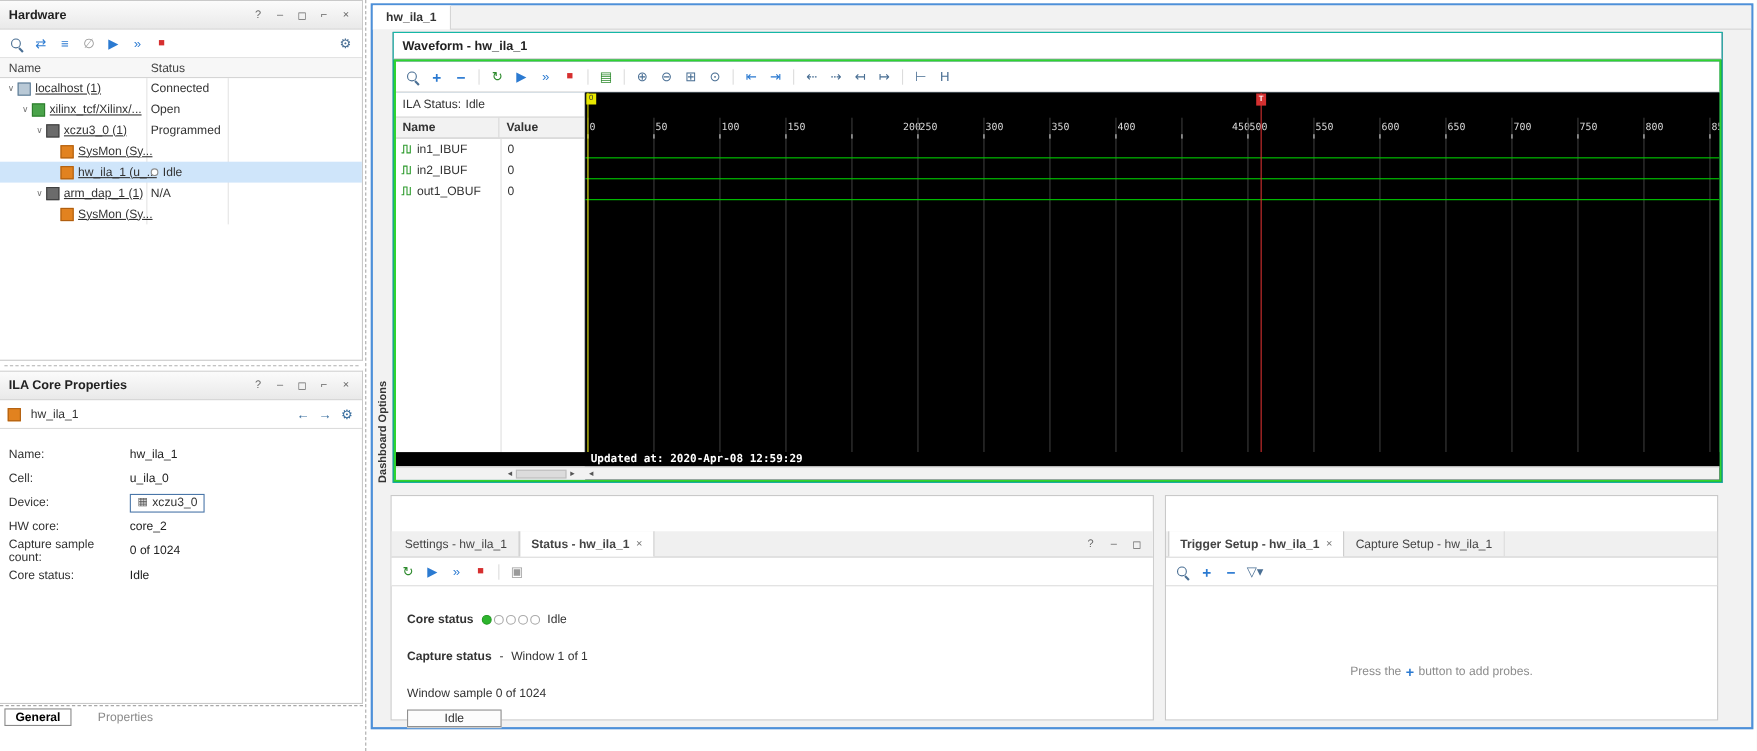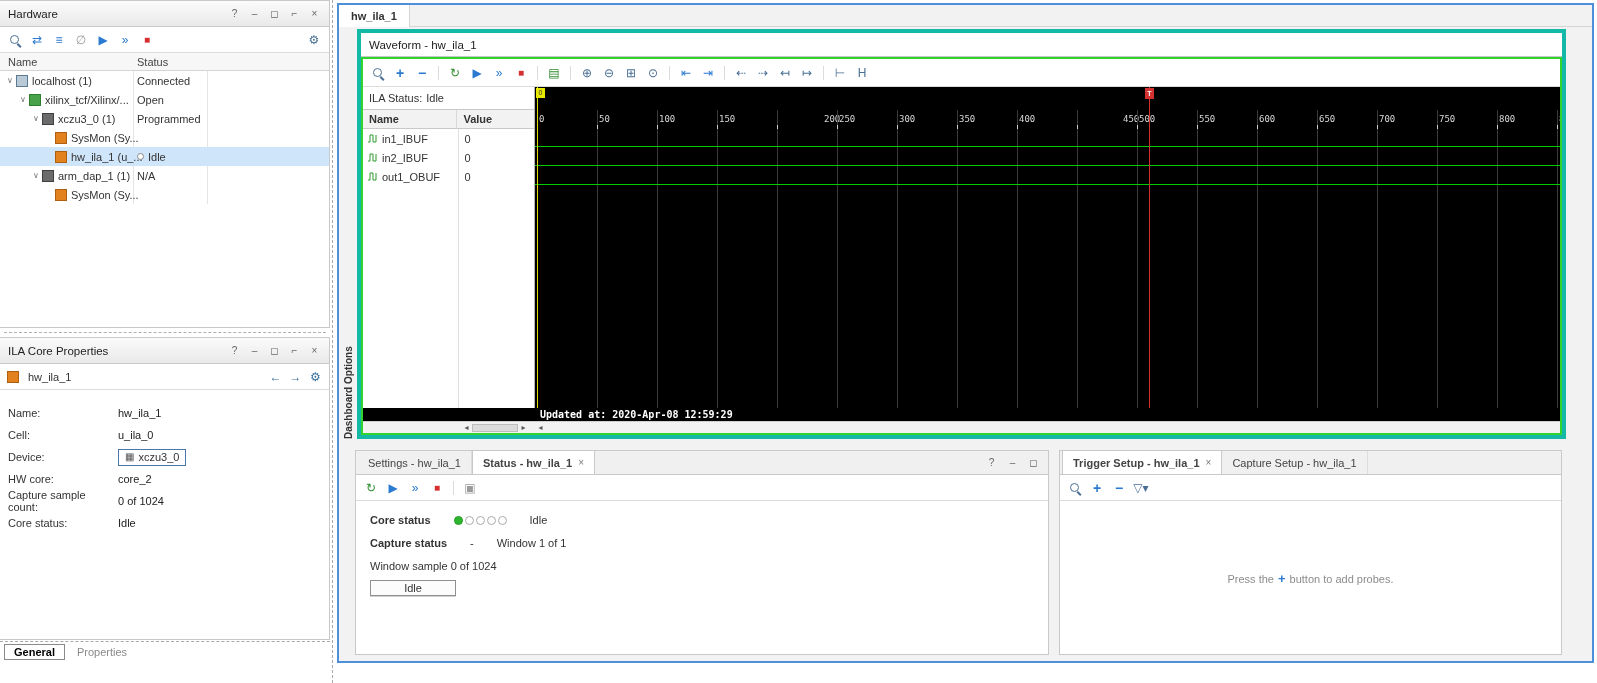--- a/index.html
+++ b/index.html
@@ -2,21 +2,21 @@
 <html><head>
 <meta charset="utf-8">
 <style>
   *{box-sizing:border-box;margin:0;padding:0;}
   html,body{width:1597px;height:683px;}
   body{position:relative;background:#fff;font-family:"Liberation Sans",sans-serif;font-size:11px;color:#333;overflow:hidden;}
 
   
   .panel{background:#fff;border:1px solid #c9c9c9;position:absolute;}
   .panel-header{height:26px;display:flex;align-items:center;padding:0 8px;background:linear-gradient(#fbfbfb,#e9e9e9);border-bottom:1px solid #c9c9c9;}
-  .panel-title{font-weight:normal;font-size:11.5px;color:#222;}
+  .panel-title{font-weight:bold;font-size:11.5px;color:#222;}
   .winicons{margin-left:auto;display:flex;gap:7px;}
   .winicon{color:#666;font-size:10px;width:13px;text-align:center;cursor:pointer;}
   .toolbar{display:flex;align-items:center;gap:2px;height:26px;padding:0 5px;background:#fff;border-bottom:1px solid #dcdcdc;}
   .toolbar-right{margin-left:auto;display:flex;align-items:center;}
   .tbtn{min-width:20px;height:20px;display:inline-flex;align-items:center;justify-content:center;font-size:12px;cursor:pointer;}
   .tbtn.bold{font-weight:bold;font-size:14px;}
   .c-blue{color:#2b7ad1;} .c-green{color:#2e8b2e;} .c-red{color:#d62f2f;font-size:10px;}
   .c-gray{color:#9a9a9a;} .c-steel{color:#4a6f94;}
   .sep{width:1px;height:14px;background:#dcdcdc;margin:0 4px;}
   .mag{position:relative;width:14px;height:14px;display:inline-block;}
@@ -36,48 +36,48 @@
   .col-line.l1{left:133px;} .col-line.l2{left:207px;}
   .hw-row{height:19px;display:flex;align-items:center;position:relative;cursor:pointer;white-space:nowrap;}
   .hw-row.selected{background:#cfe5fa;}
   .expander{width:12px;text-align:center;color:#777;font-size:8px;}
   .hw-icon{width:12px;height:12px;display:inline-block;margin-right:4px;flex:none;}
   .icon-host{background:#b9c9d6;border:1px solid #5a7a94;}
   .icon-board{background:#4aa34a;border:1px solid #2e7d2e;}
   .icon-chip{background:#6b6b6b;border:1px solid #3f3f3f;}
   .icon-sysmon{background:#e2821f;border:1px solid #b05f10;}
   .icon-ila{background:#e2821f;border:1px solid #b05f10;}
-  .hw-name{overflow:hidden;text-overflow:ellipsis;max-width:118px;}
+  .hw-name{overflow:hidden;text-overflow:ellipsis;max-width:118px;text-decoration:underline;}
   .hw-status{position:absolute;left:137px;display:flex;align-items:center;}
   .status-circle{width:7px;height:7px;border:1px solid #8a8a8a;border-radius:50%;background:#fff;display:inline-block;margin-right:4px;}
 
   #ila-panel{left:0;top:337px;width:330px;height:303px;border-left:none;}
   .subheader{height:26px;display:flex;align-items:center;gap:5px;padding:0 7px;border-bottom:1px solid #dcdcdc;background:#fff;}
   .subheader .winicon{color:#3a6f9f;font-size:12px;}
   .prop-rows{padding:12px 0 0 8px;}
   .prop-row{height:22px;display:flex;align-items:center;}
   .prop-label{display:inline-block;width:110px;color:#333;}
   .prop-value{color:#222;}
   .dev-box{display:inline-flex;align-items:center;gap:4px;border:1px solid #4a76a8;background:#fff;height:17px;padding:0 6px;cursor:pointer;}
   .chip-glyph{color:#555;font-size:10px;line-height:10px;}
 
-  .left-tabbar{position:absolute;left:0;top:641px;width:330px;height:21px;display:flex;gap:3px;align-items:center;padding:0 4px;background:#fff;border-top:1px dashed #a8a8a8;}
+  .left-tabbar{position:absolute;left:0;top:641px;width:330px;height:21px;display:flex;gap:15px;align-items:center;padding:0 4px;background:#fff;border-top:1px dashed #a8a8a8;}
   .left-tabbar .tab{padding:1px 9px;color:#8a8a8a;cursor:pointer;}
   .left-tabbar .tab.active{color:#000;border:1px solid #8a8a8a;background:#fff;}
   .left-tabbar .tab.active .tab-label{font-weight:bold;}
 
   
   #dashboard{position:absolute;left:337px;top:3px;width:1257px;height:660px;border:2px solid #4d90d9;background:#f2f2f2;}
   .dash-titlebar{height:22px;background:#f2f2f2;border-bottom:1px solid #d5d5d5;display:flex;}
   .dash-tab{display:inline-flex;align-items:center;height:22px;padding:0 12px;background:#fff;border-right:1px solid #d5d5d5;font-weight:bold;cursor:pointer;}
 
   .wave-region{position:absolute;left:0;top:24px;width:1227px;height:410px;display:flex;}
   .dash-strip{width:18px;display:flex;justify-content:center;padding-top:6px;cursor:pointer;}
   .strip-label{writing-mode:vertical-rl;transform:rotate(180deg);font-size:10px;font-weight:bold;color:#333;}
-  .wave-panel{flex:1;display:flex;flex-direction:column;background:#0c4a6e;border:4px solid #14b8a6;}
+  .wave-panel{flex:1;display:flex;flex-direction:column;background:#0c4a6e;border:1px solid #14b8a6;}
   .wave-title{height:24px;display:flex;align-items:center;padding:0 8px;background:#fff;border-bottom:1px solid #c9c9c9;}
   .wave-content{flex:1;display:flex;flex-direction:column;border:2px solid #2fd42f;min-height:0;}
   .wave-toolbar{height:28px;flex:none;}
   .wave-body{flex:1;display:flex;position:relative;min-height:0;}
   .wave-table{width:172px;flex:none;display:flex;flex-direction:column;border-right:1px solid #b5b5b5;background:#fff;position:relative;}
   .wave-table::after{content:"";position:absolute;left:95px;top:42px;bottom:25px;width:1px;background:#e0e0e0;}
   .ila-status-row{height:23px;display:flex;align-items:center;gap:4px;padding-left:6px;border-bottom:1px solid #c9c9c9;}
   .wave-cols{height:19px;display:flex;background:#f2f2f2;border-bottom:1px solid #c9c9c9;}
   .wc-name{width:95px;padding-left:6px;font-weight:bold;border-right:1px solid #d9d9d9;line-height:18px;}
   .wc-val{width:77px;padding-left:6px;font-weight:bold;line-height:18px;}
@@ -98,28 +98,28 @@
   .updated-bar span{margin-left:177px;}
   .scroll-row{position:absolute;left:0;right:0;bottom:0;height:12px;background:#f2f2f2;border-top:1px solid #cfcfcf;display:flex;align-items:center;z-index:4;font-size:8px;color:#555;}
   .sr-spacer{width:98px;}
   .sr-arrow{width:11px;text-align:center;cursor:pointer;}
   .sr-thumb{width:46px;height:8px;background:#dcdcdc;border:1px solid #bdbdbd;}
   .sr-canvas{margin-left:6px;}
 
   
   #status-panel{left:16px;top:445px;width:694px;height:205px;}
   #trigger-panel{left:720px;top:445px;width:503px;height:205px;}
-  .tabbar{height:24px;background:#f0f0f0;border-bottom:1px solid #c9c9c9;display:flex;align-items:stretch;padding-left:2px;}
+  .tabbar{height:24px;background:#f0f0f0;border-bottom:1px solid #c9c9c9;display:flex;align-items:stretch;padding-left:2px;margin-top:32px;}
   .tabbar .tab{display:inline-flex;align-items:center;gap:6px;padding:0 10px;color:#444;border-right:1px solid #ddd;cursor:pointer;}
   .tabbar .tab.active{background:#fff;border-left:1px solid #c9c9c9;border-right:1px solid #c9c9c9;}
   .tabbar .tab.active .tab-label{font-weight:bold;}
   .tab-close{color:#777;font-size:10px;cursor:pointer;}
   .tabbar-icons{margin-left:auto;display:flex;gap:8px;align-items:center;padding-right:8px;}
   .status-body{padding:2px 0 0 0;}
-  .st-row{margin:11px 0 0 14px;display:flex;align-items:center;gap:23px;text-align:center;}
+  .st-row{margin:22px 0 0 14px;display:flex;align-items:center;gap:7px;text-align:center;}
   .dots{display:inline-flex;align-items:center;gap:2px;}
   .dot{width:9px;height:9px;border-radius:50%;border:1px solid #aaa;background:#fff;display:inline-block;}
   .dot.on{background:#2db52d;border-color:#239a23;}
   .idle-box{margin:8px 0 0 14px;width:86px;border:1px solid #909090;background:#fcfcfc;box-shadow:0 1px 0 #d0d0d0;text-align:center;padding:1px 0;}
   .trigger-body{height:155px;display:flex;align-items:center;justify-content:center;}
   .hint{color:#8c8c8c;display:flex;align-items:center;}
   .hint-plus{color:#2b7ad1;font-weight:bold;font-size:13px;margin:0 4px;}
 </style>
 </head>
 <body>

